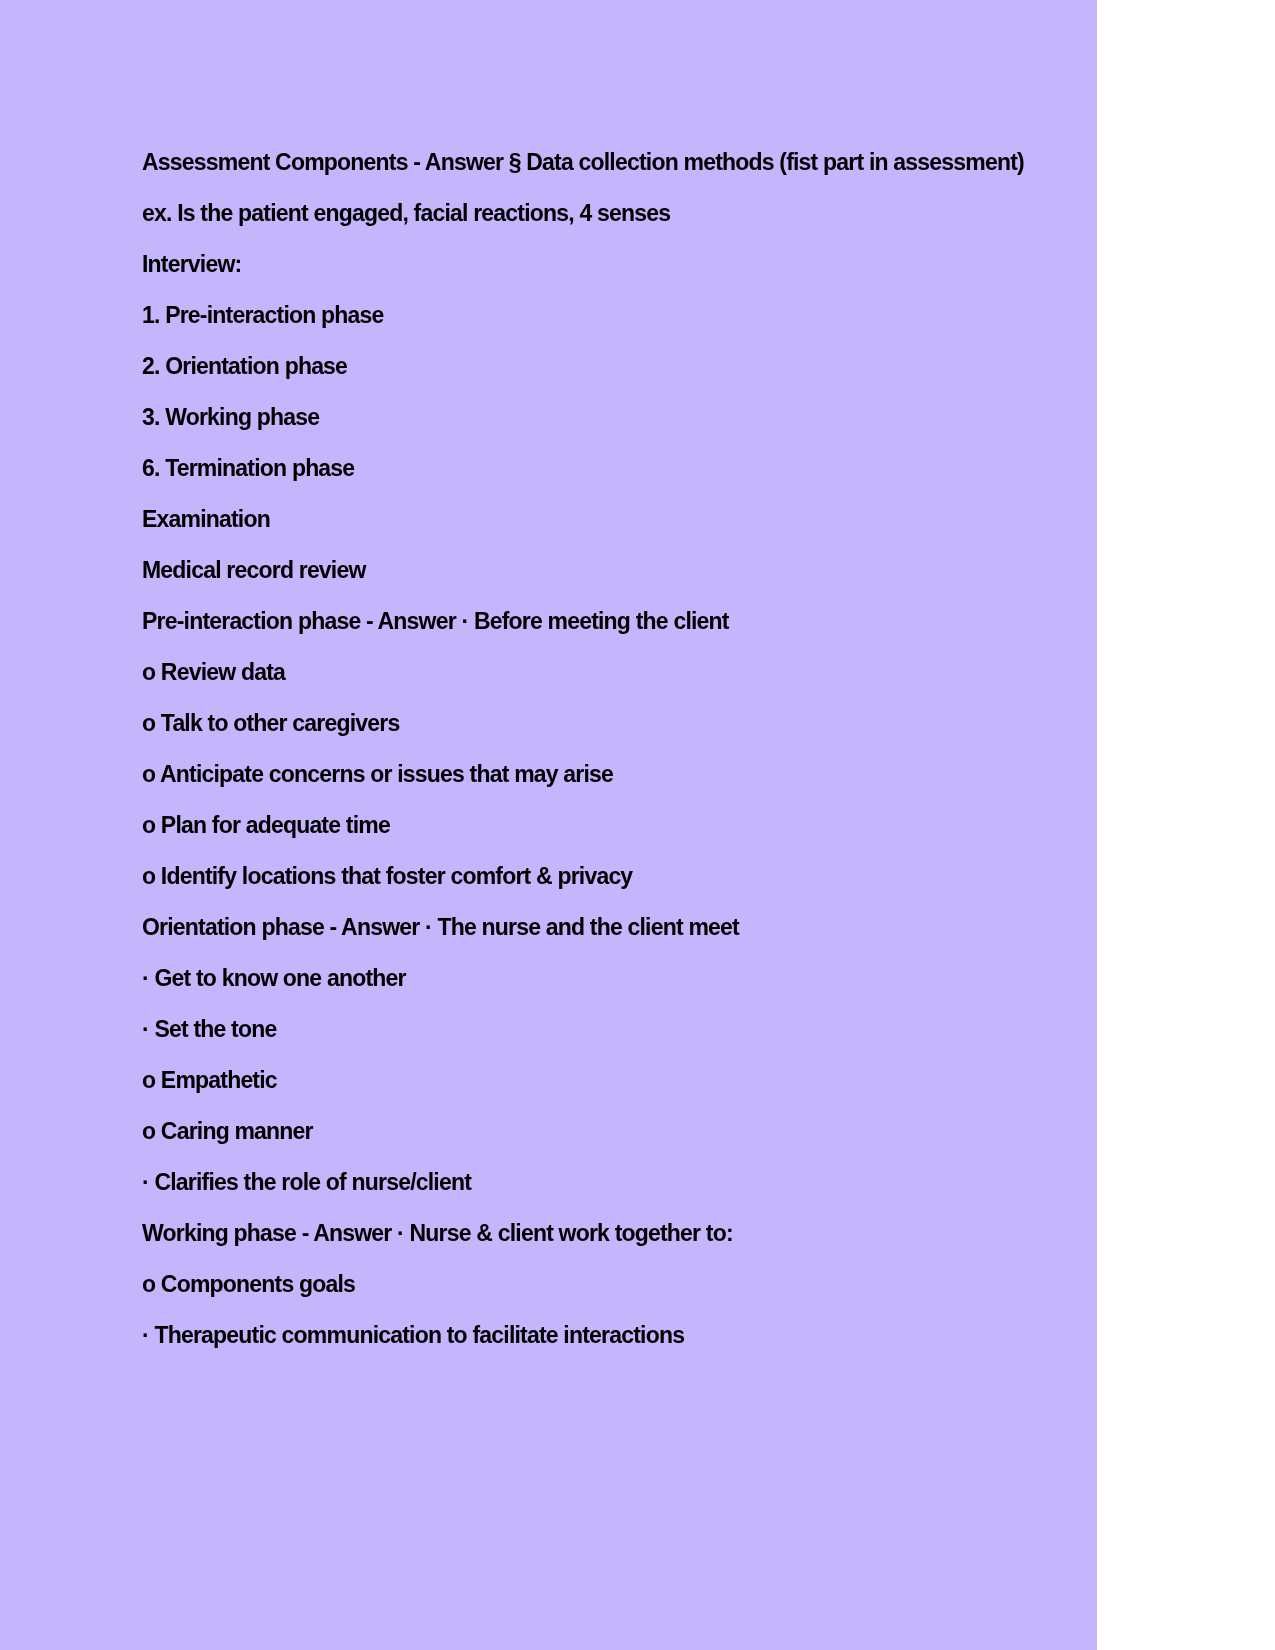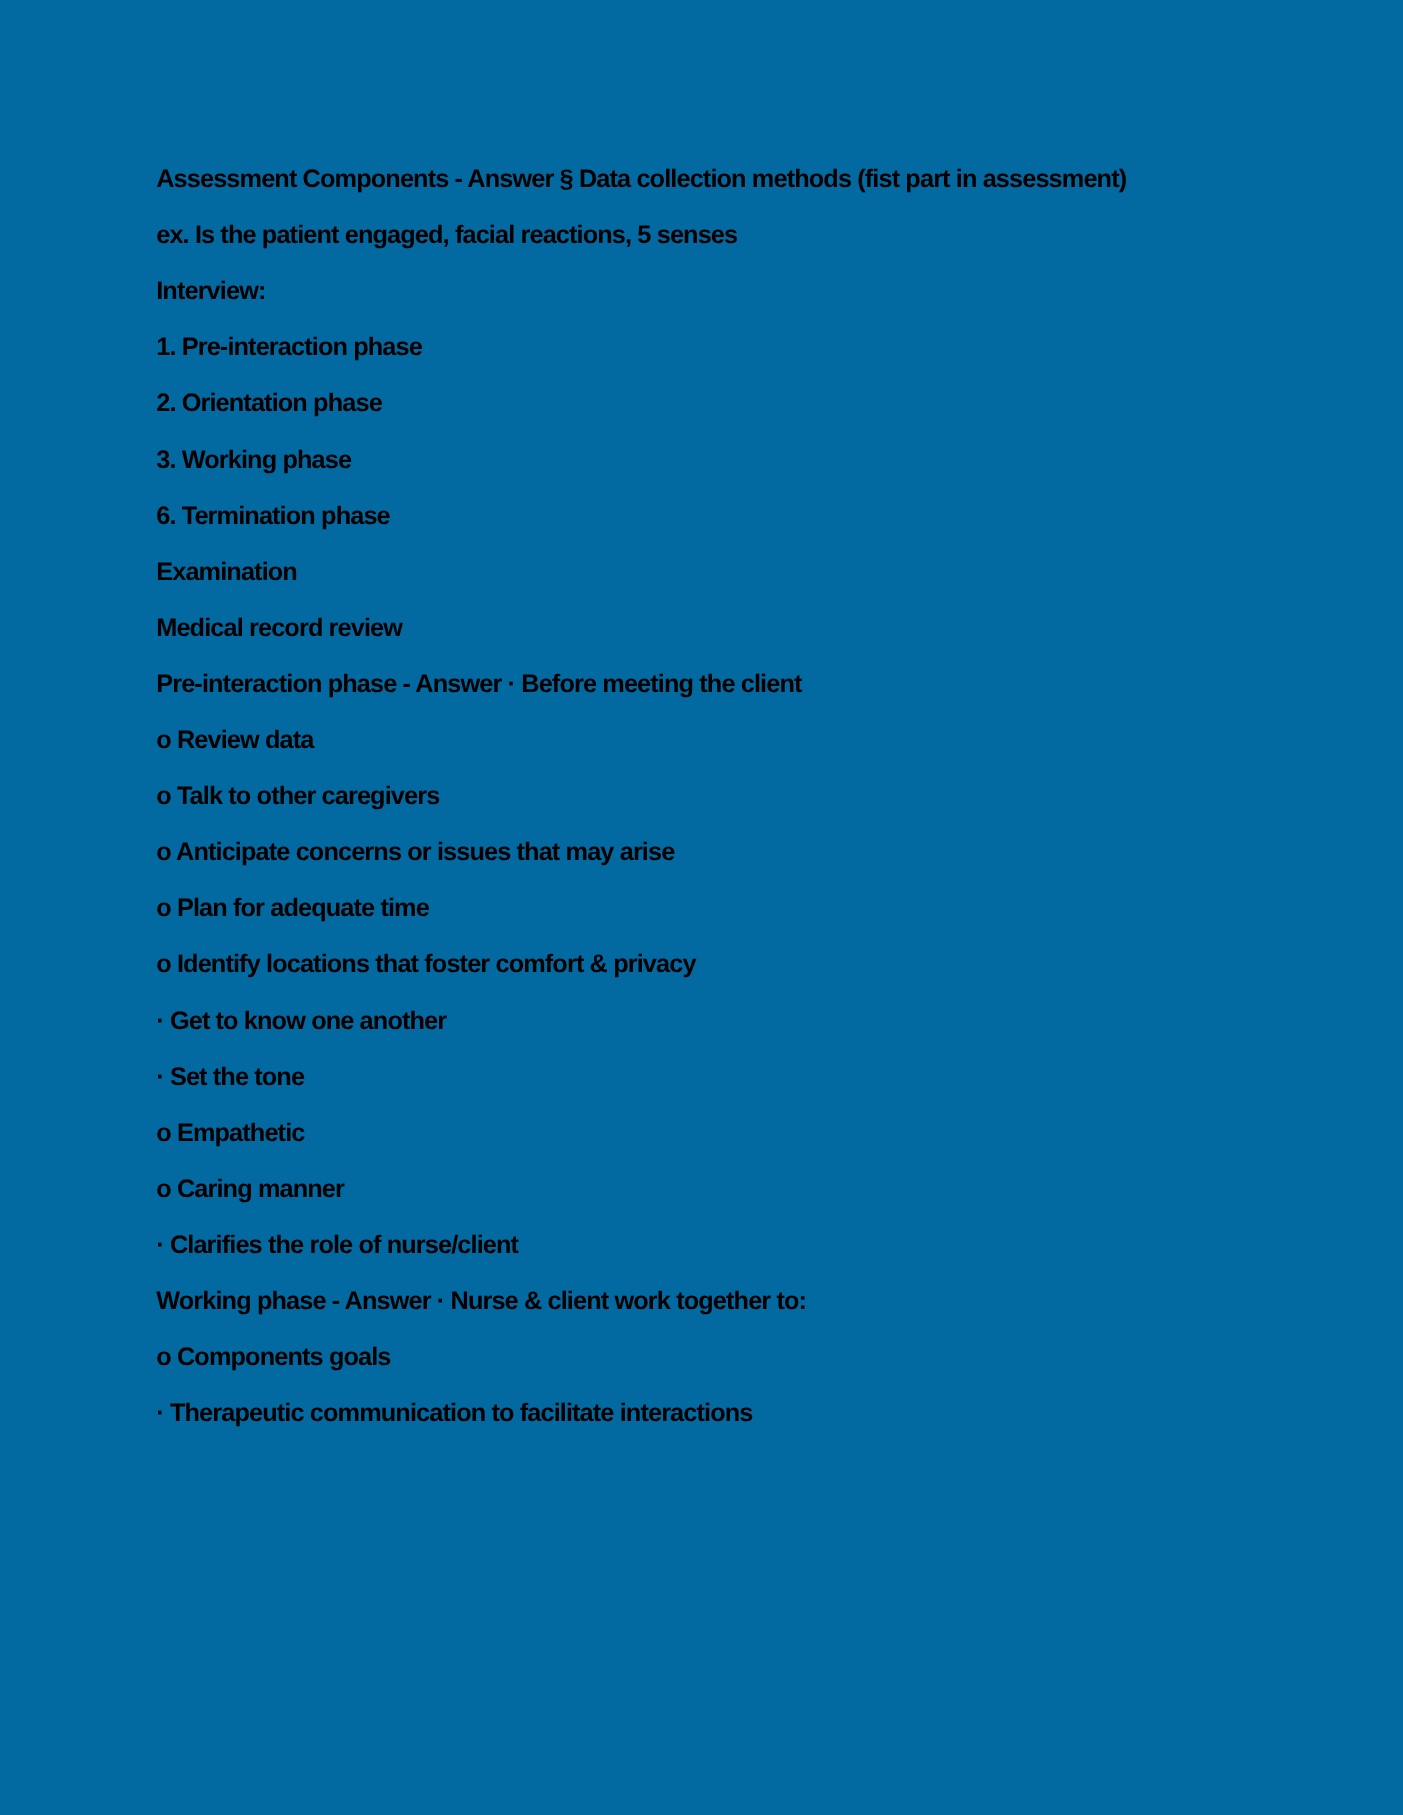--- a/index.html
+++ b/index.html
@@ -7,55 +7,56 @@
     padding: 0;
     background: #ffffff;
   }
   body {
     width: 1275px;
     height: 1650px;
     overflow: hidden;
   }
   .page {
     box-sizing: border-box;
-    width: 1275px;
+    width: 1097px;
     height: 1650px;
-    background: #0369a1;
+    background: #c4b5fd;
     padding: 137px 60px 0 142px;
   }
   .page p {
     margin: 0;
     font-family: "Liberation Sans", "DejaVu Sans", sans-serif;
     font-weight: bold;
     font-size: 23px;
     letter-spacing: -0.8px;
     line-height: 51px;
     color: #000000;
     white-space: nowrap;
   }
 </style>
 </head>
 <body>
 
 <div class="page">
   <p>Assessment Components - Answer § Data collection methods (fist part in assessment)</p>
-  <p>ex. Is the patient engaged, facial reactions, 5 senses</p>
+  <p>ex. Is the patient engaged, facial reactions, 4 senses</p>
   <p>Interview:</p>
   <p>1. Pre-interaction phase</p>
   <p>2. Orientation phase</p>
   <p>3. Working phase</p>
   <p>6. Termination phase</p>
   <p>Examination</p>
   <p>Medical record review</p>
   <p>Pre-interaction phase - Answer · Before meeting the client</p>
   <p>o Review data</p>
   <p>o Talk to other caregivers</p>
   <p>o Anticipate concerns or issues that may arise</p>
   <p>o Plan for adequate time</p>
   <p>o Identify locations that foster comfort &amp; privacy</p>
+  <p>Orientation phase - Answer · The nurse and the client meet</p>
   <p>· Get to know one another</p>
   <p>· Set the tone</p>
   <p>o Empathetic</p>
   <p>o Caring manner</p>
   <p>· Clarifies the role of nurse/client</p>
   <p>Working phase - Answer · Nurse &amp; client work together to:</p>
   <p>o Components goals</p>
   <p>· Therapeutic communication to facilitate interactions</p>
 </div>
 

